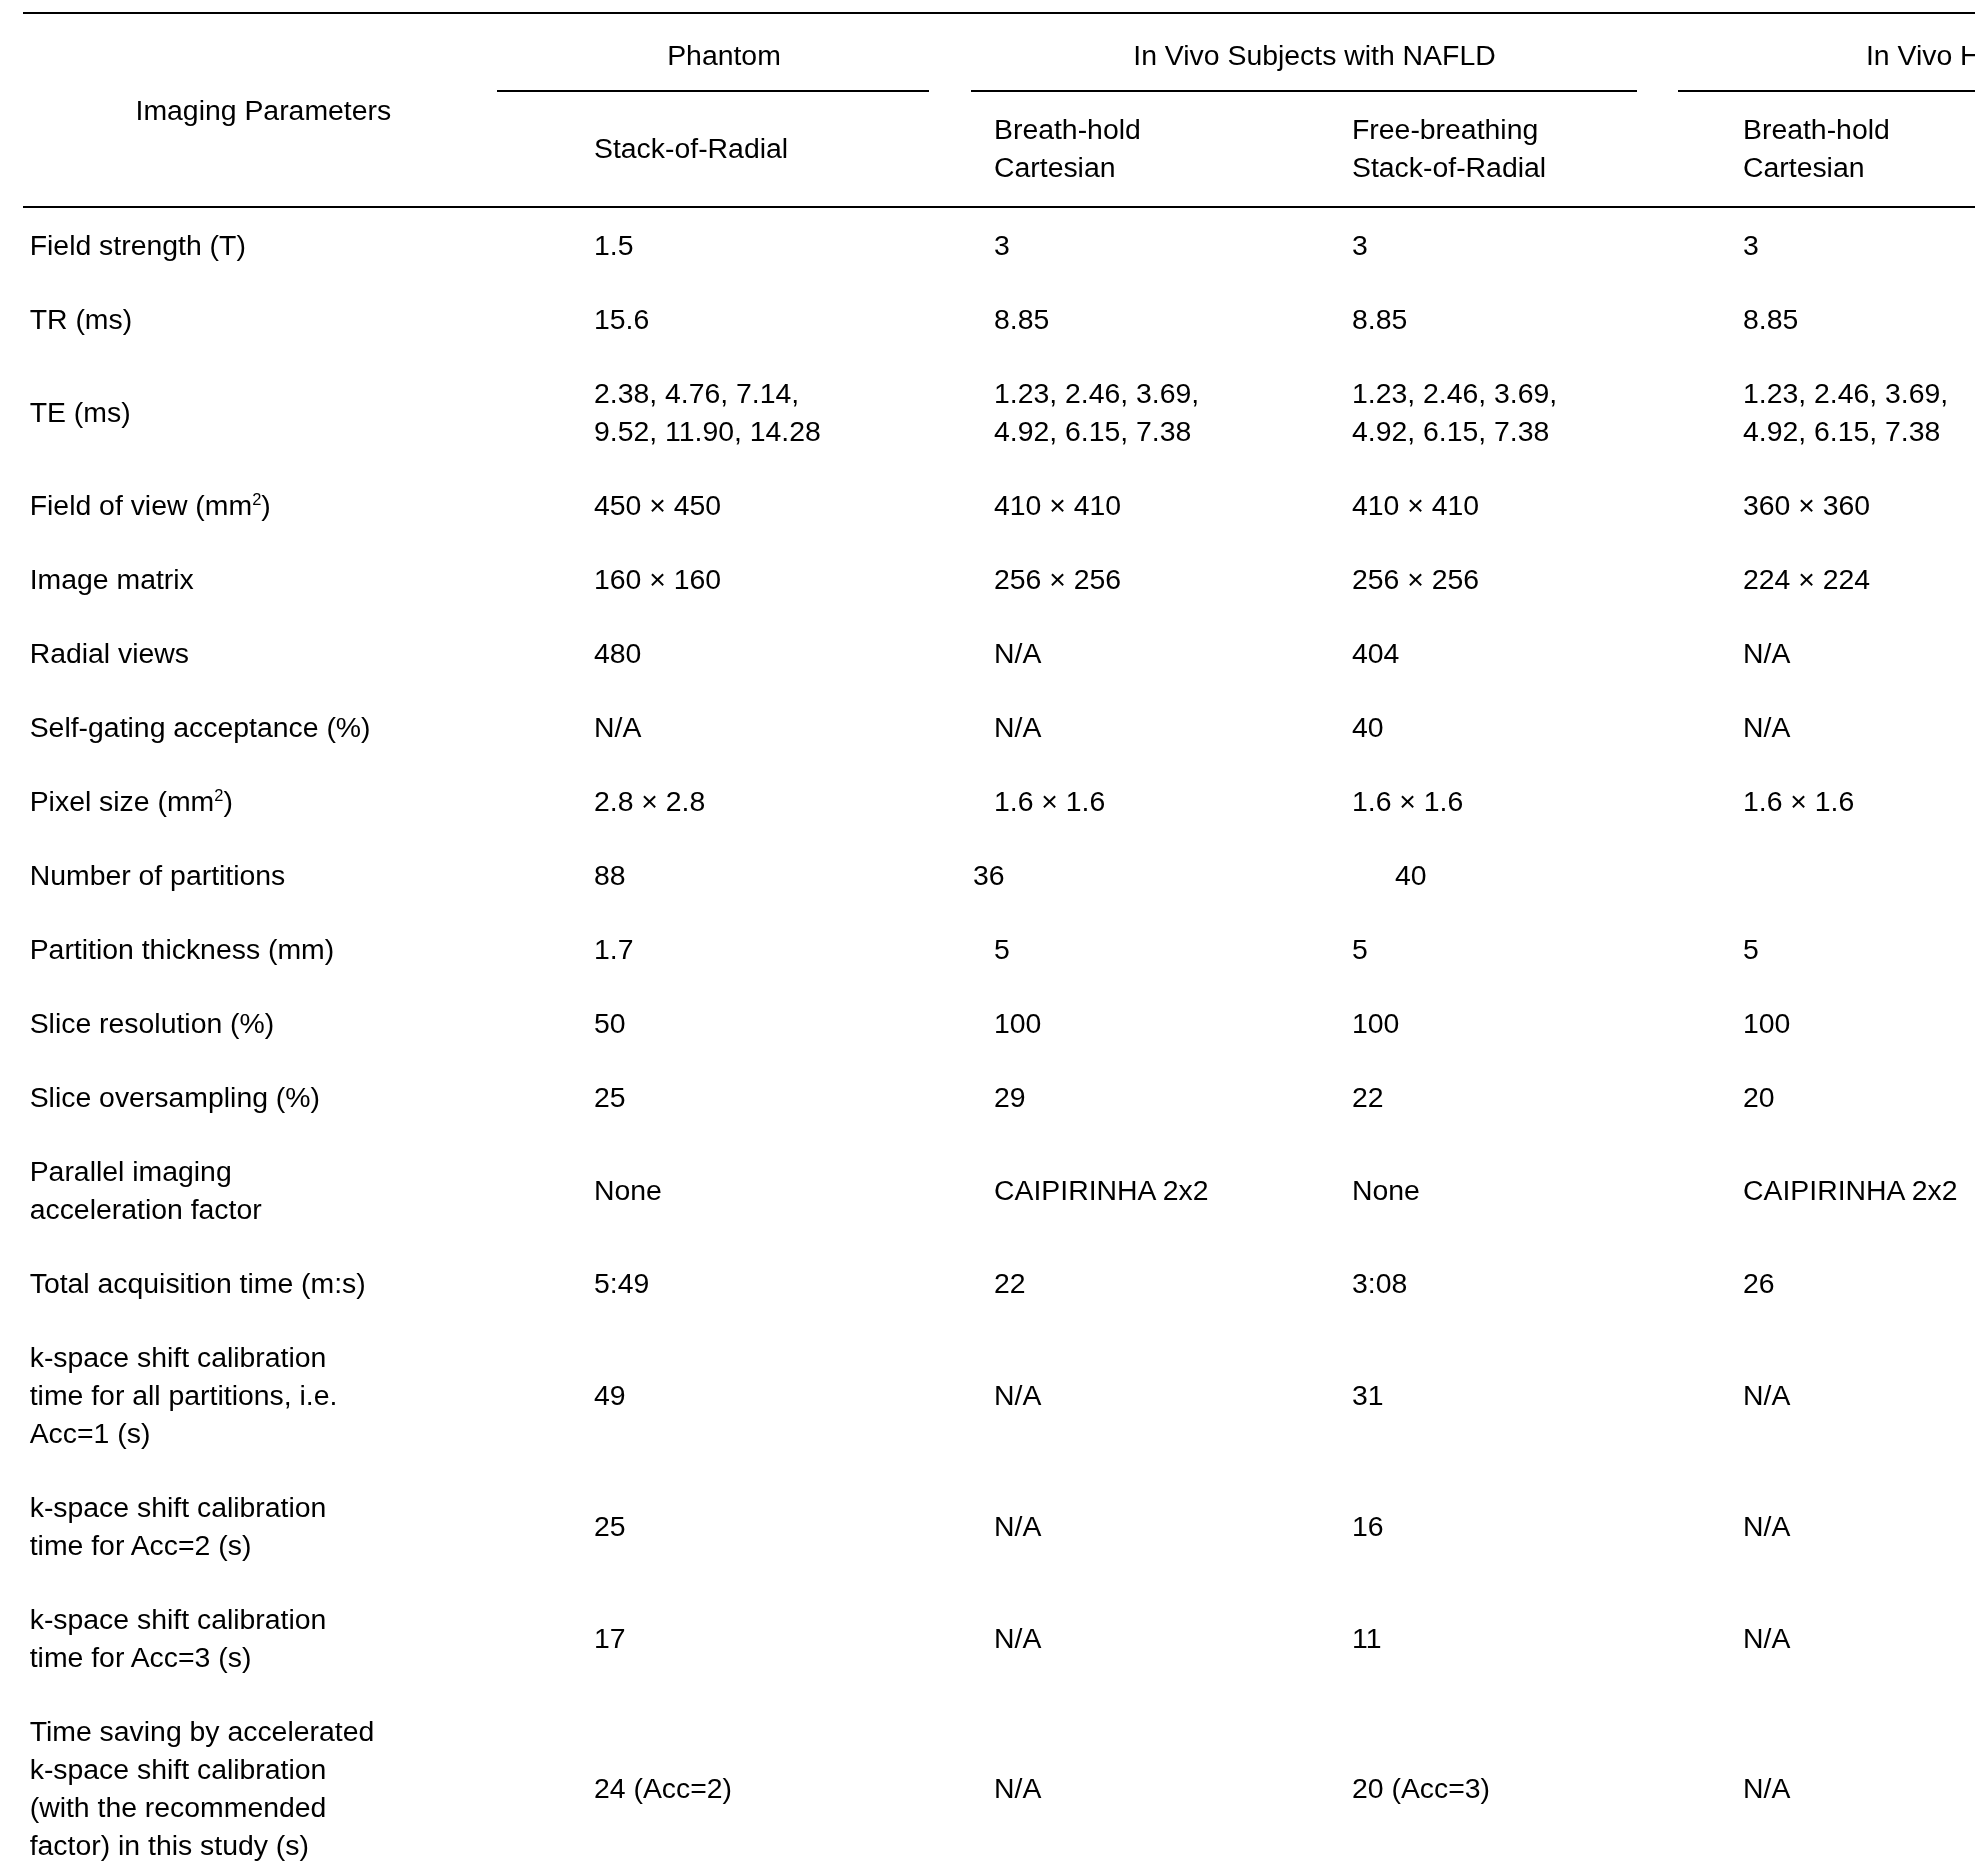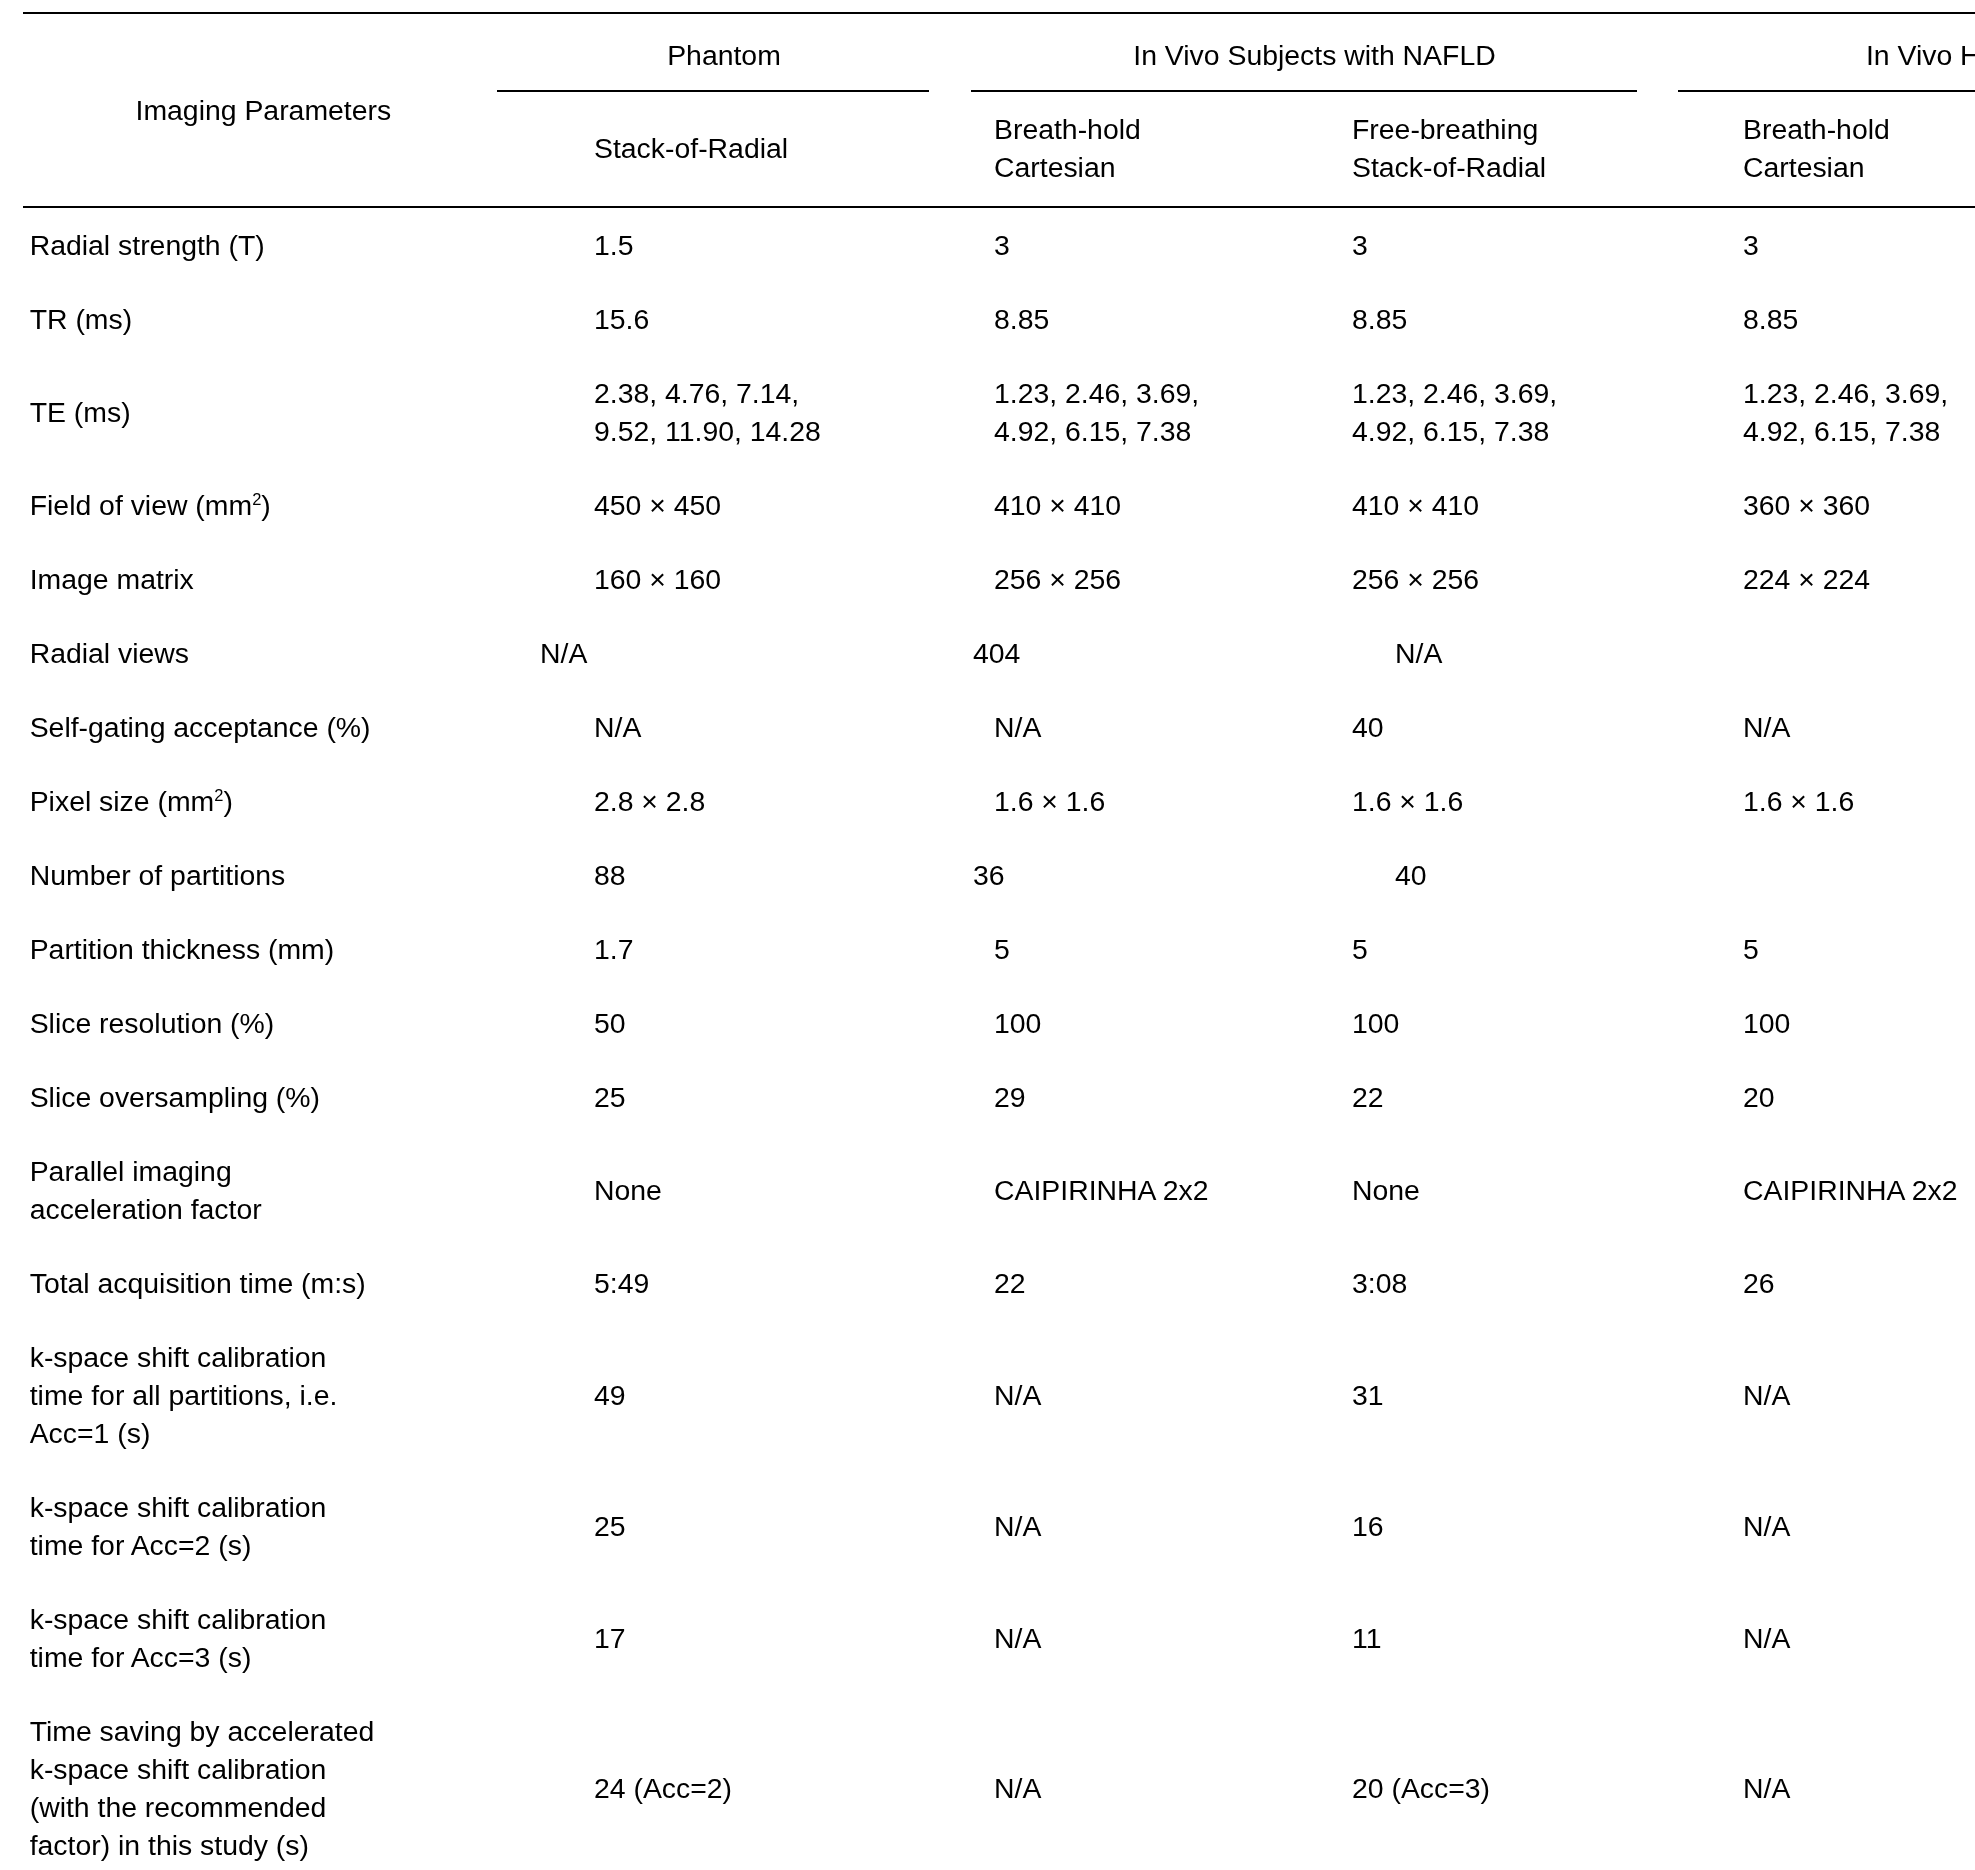--- a/index.html
+++ b/index.html
@@ -85,21 +85,21 @@
     <div class="cell h-sub s2">Breath-hold
 Cartesian</div>
     <div class="cell h-sub s3">Free-breathing
 Stack-of-Radial</div>
     <div class="cell h-sub s4">Breath-hold
 Cartesian</div>
 
   </div>
   <div class="tbody">
       <div class="row">
-        <div class="cell c0">Radial strength (T)</div>
+        <div class="cell c0">Field strength (T)</div>
         <div class="cell c1">1.5</div>
         <div class="cell c2">3</div>
         <div class="cell c3">3</div>
         <div class="cell c4">3</div>
       </div>
       <div class="row">
         <div class="cell c0">TR (ms)</div>
         <div class="cell c1">15.6</div>
         <div class="cell c2">8.85</div>
         <div class="cell c3">8.85</div>
@@ -125,20 +125,21 @@
       </div>
       <div class="row">
         <div class="cell c0">Image matrix</div>
         <div class="cell c1">160 × 160</div>
         <div class="cell c2">256 × 256</div>
         <div class="cell c3">256 × 256</div>
         <div class="cell c4">224 × 224</div>
       </div>
       <div class="row">
         <div class="cell c0">Radial views</div>
+        <div class="cell c1">480</div>
         <div class="cell c2">N/A</div>
         <div class="cell c3">404</div>
         <div class="cell c4">N/A</div>
       </div>
       <div class="row">
         <div class="cell c0">Self-gating acceptance (%)</div>
         <div class="cell c1">N/A</div>
         <div class="cell c2">N/A</div>
         <div class="cell c3">40</div>
         <div class="cell c4">N/A</div>

